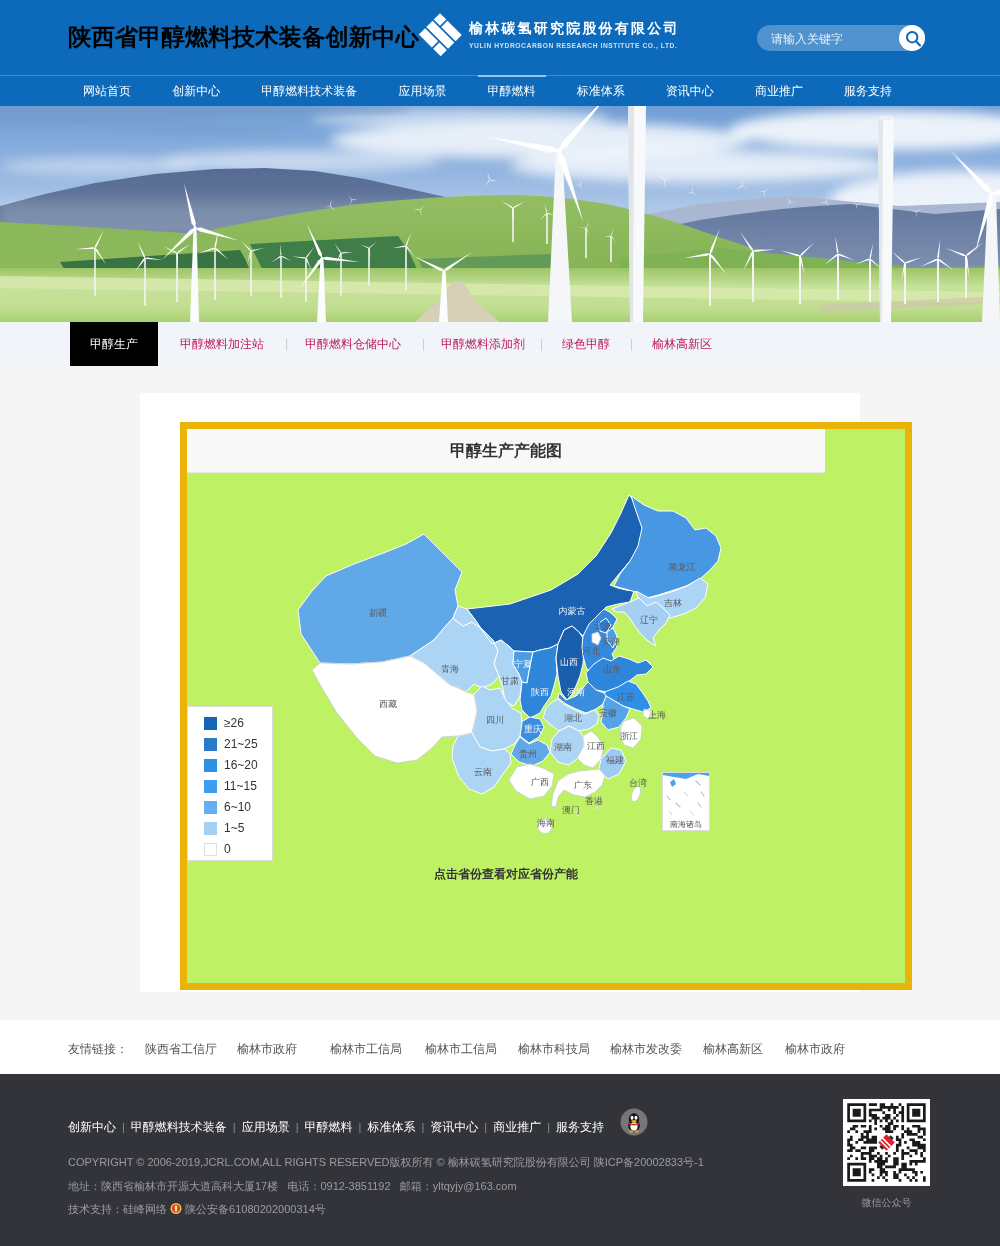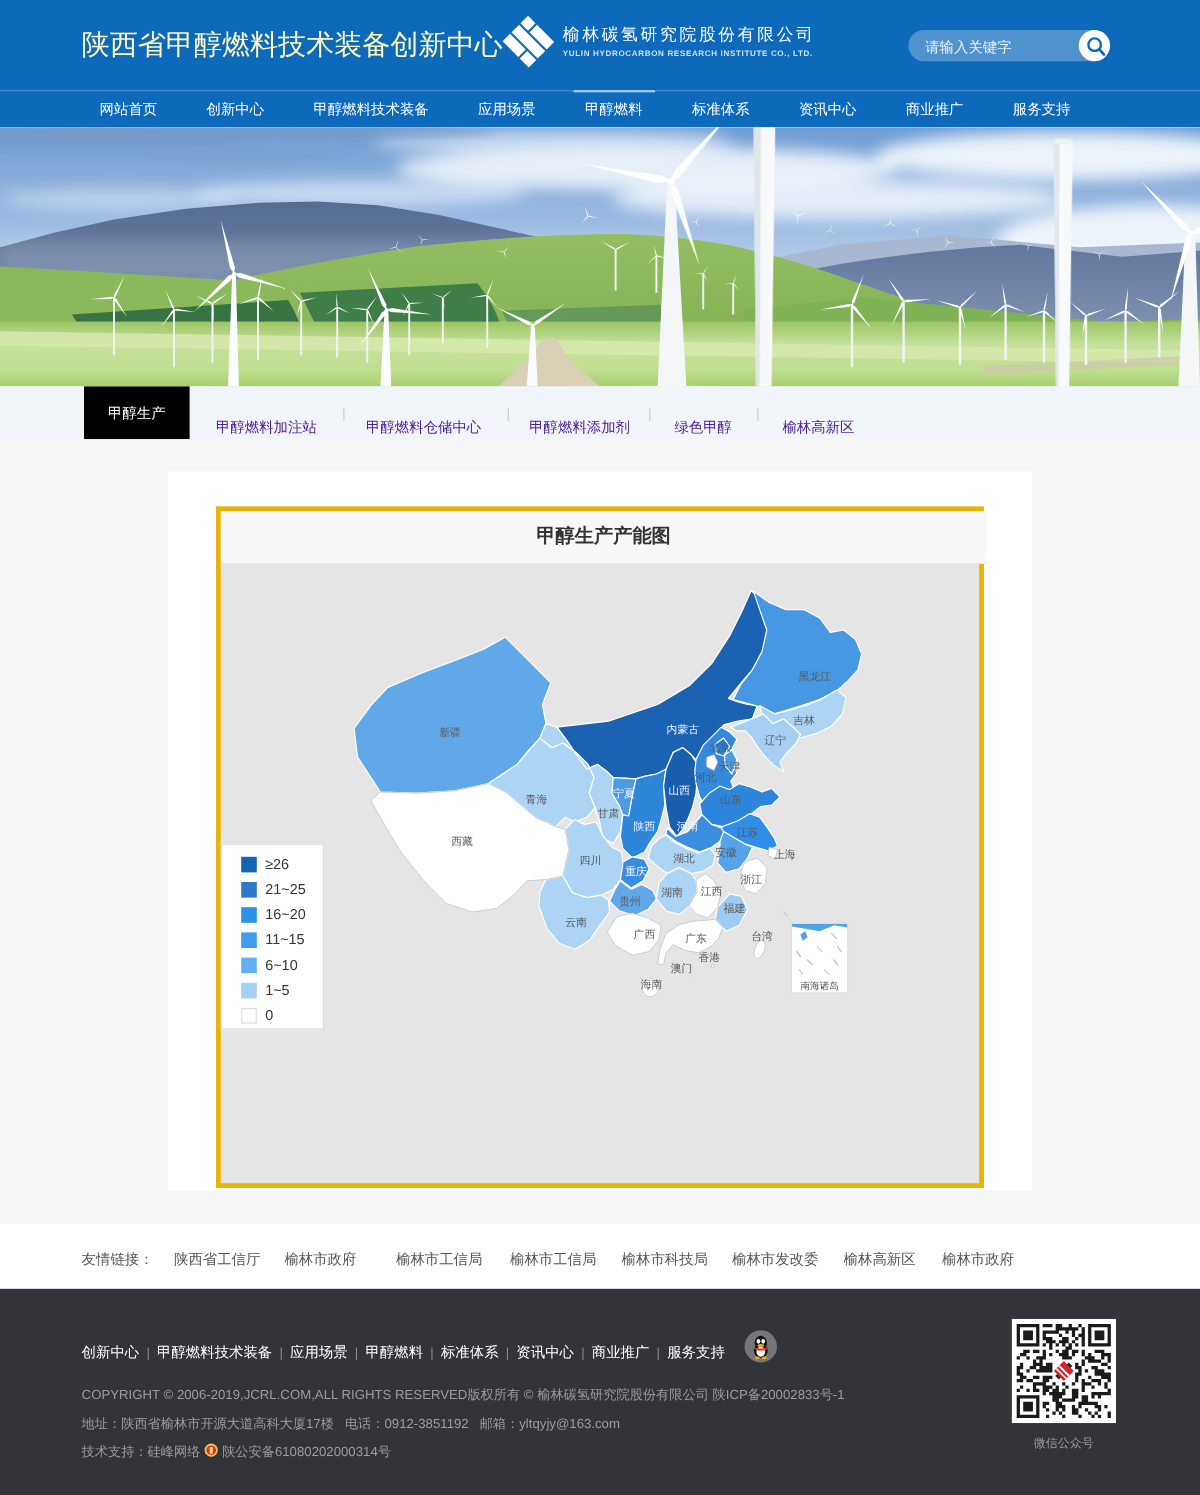--- a/index.html
+++ b/index.html
@@ -1,42 +1,42 @@
 <!DOCTYPE html>
 <html><head><meta charset="utf-8">
 <style>
 *{margin:0;padding:0;box-sizing:border-box}
 body{font-family:"Liberation Sans",sans-serif;width:1000px;background:#fff}
 #page{position:relative;width:1000px;height:1246px;overflow:hidden}
 
 .header{position:absolute;left:0;top:0;width:1000px;height:75px;background:#0d69ba}
-.header h1{position:absolute;left:68px;top:21px;font-size:23.4px;color:#fef9c3;font-weight:normal;letter-spacing:0px}
+.header h1{position:absolute;left:68px;top:21px;font-size:23.4px;color:#000000;font-weight:bold;letter-spacing:0px}
 .logo{position:absolute;left:418px;top:13px;width:44px;height:44px}
 .cmp{position:absolute;left:469px;top:20px;color:#fff}
-.cmp .cn{font-size:14px;letter-spacing:2.2px;font-weight:normal}
+.cmp .cn{font-size:14px;letter-spacing:2.2px;font-weight:bold}
 .cmp .en{font-size:6.7px;letter-spacing:0.55px;margin-top:4px;color:#cfe0f0;font-weight:bold}
 .search{position:absolute;left:757px;top:25px;width:168px;height:26px;background:rgba(255,255,255,.28);border-radius:13px}
 .search .ph{position:absolute;left:14px;top:6px;font-size:12px;color:#e8f1fa}
 .search .btn{position:absolute;right:0;top:0;width:26px;height:26px;background:#fff;border-radius:50%}
 
 .nav{position:absolute;left:0;top:75px;width:1000px;height:31px;background:#0d69ba;border-top:1px solid rgba(255,255,255,.22)}
 .nav .in{position:absolute;left:83px;top:0;width:809px;height:30px;display:flex;justify-content:space-between}
 .nav a{display:block;color:#fff;font-size:12px;line-height:30px;text-decoration:none;position:relative}
 .nav a.act:before{content:"";position:absolute;left:-10px;right:-10px;top:-1px;height:2px;background:#9cc3e8}
 
 .hero{position:absolute;left:0;top:106px;width:1000px;height:216px;overflow:hidden}
 
 .subnav{position:absolute;left:0;top:322px;width:1000px;height:44px;background:#f1f5f9;font-size:12px}
 .subnav .tab{position:absolute;left:70px;top:0;width:88px;height:44px;background:#000000;color:#fff;text-align:center;line-height:44px}
-.subnav .it{position:absolute;top:12px;height:44px;line-height:44px;color:#4c1d95}
+.subnav .it{position:absolute;top:0;height:44px;line-height:44px;color:#be185d}
 .subnav .sep{position:absolute;top:0;height:44px;line-height:44px;color:#ccc}
 
 .main{position:absolute;left:0;top:366px;width:1000px;height:654px;background:#f5f5f6}
 .panel{position:absolute;left:140px;top:27px;width:720px;height:599px;background:#fff}
-.card{position:absolute;left:40px;top:29px;width:640px;height:568px;background:#e5e5e5;border:4px solid #eab308}
+.card{position:absolute;left:40px;top:29px;width:732px;height:568px;background:#bef264;border:7px solid #eab308}
 .card-h{position:absolute;left:0;top:0;width:638px;height:44px;background:#f8f8f8;border-bottom:1px solid #e9e9e9;text-align:center;line-height:44px;font-size:16px;font-weight:bold;color:#333}
 .caption{position:absolute;left:0;top:437px;width:638px;text-align:center;font-size:12px;font-weight:bold;color:#333}
 .legend{position:absolute;left:0;top:277px;width:86px;height:155px;background:#fff;border:1px solid #dcdcdc}
 .legend .row{position:absolute;left:16px;height:13px;font-size:12px;color:#333}
 .legend .sw{display:inline-block;width:13px;height:13px;vertical-align:middle;margin-right:7px}
 .legend .tx{vertical-align:middle;display:inline-block;margin-top:-2px}
 
 .links{position:absolute;left:0;top:1020px;width:1000px;height:54px;background:#fff;font-size:12px;color:#555}
 .links span,.links a{position:absolute;top:21px;color:#555;text-decoration:none}
 
@@ -365,20 +365,21 @@
         </div>
         <div class="legend">
           <div class="row" style="top:9px"><span class="sw" style="background:#1465b4"></span><span class="tx">≥26</span></div>
           <div class="row" style="top:30px"><span class="sw" style="background:#2b7ac8"></span><span class="tx">21~25</span></div>
           <div class="row" style="top:51px"><span class="sw" style="background:#2b92e4"></span><span class="tx">16~20</span></div>
           <div class="row" style="top:72px"><span class="sw" style="background:#3f9cf0"></span><span class="tx">11~15</span></div>
           <div class="row" style="top:93px"><span class="sw" style="background:#63aff2"></span><span class="tx">6~10</span></div>
           <div class="row" style="top:114px"><span class="sw" style="background:#a3d0f5"></span><span class="tx">1~5</span></div>
           <div class="row" style="top:135px"><span class="sw" style="background:#fff;border:1px solid #e0e0e0"></span><span class="tx">0</span></div>
         </div>
+        <div class="caption">点击省份查看对应省份产能</div>
       </div>
     </div>
   </div>
   <div class="links">
     <span style="left:68px">友情链接：</span>
     <a style="left:145px">陕西省工信厅</a>
     <a style="left:237px">榆林市政府</a>
     <a style="left:330px">榆林市工信局</a>
     <a style="left:425px">榆林市工信局</a>
     <a style="left:518px">榆林市科技局</a>

